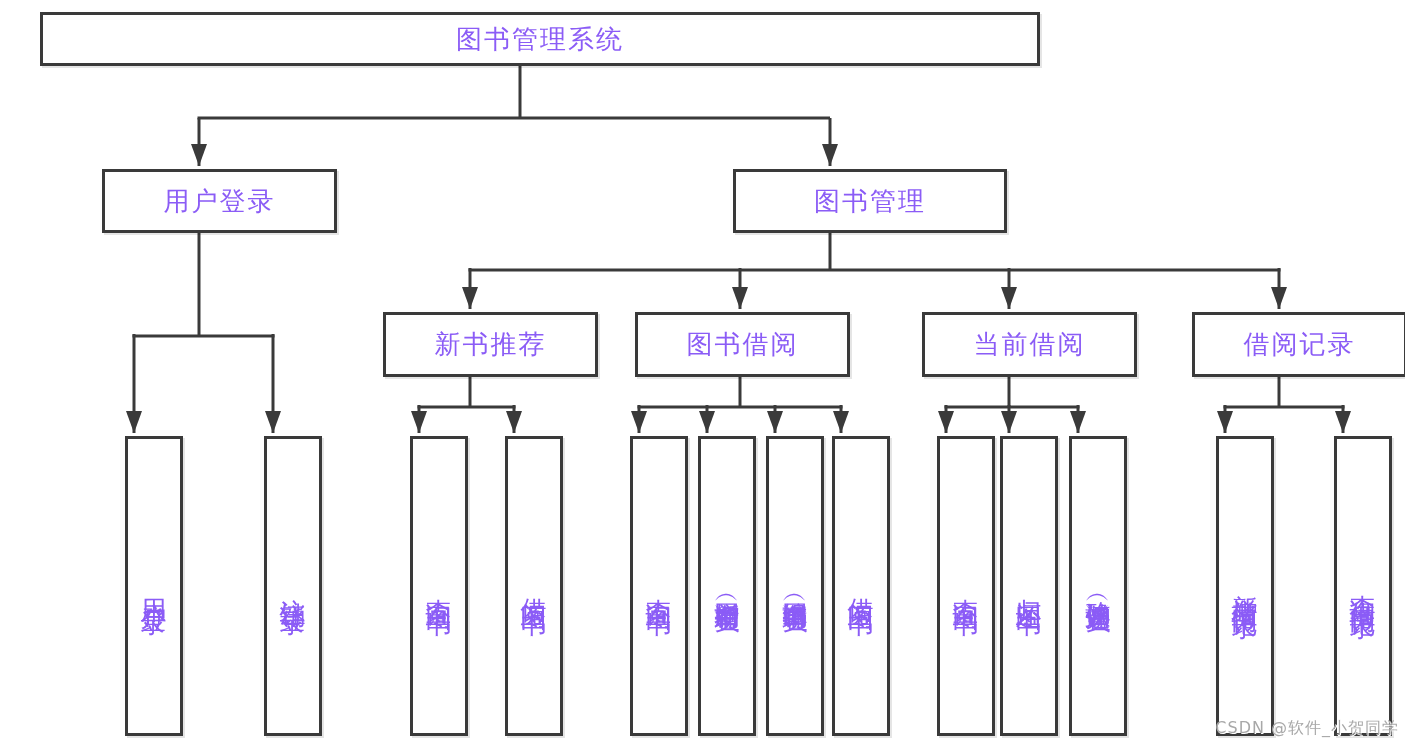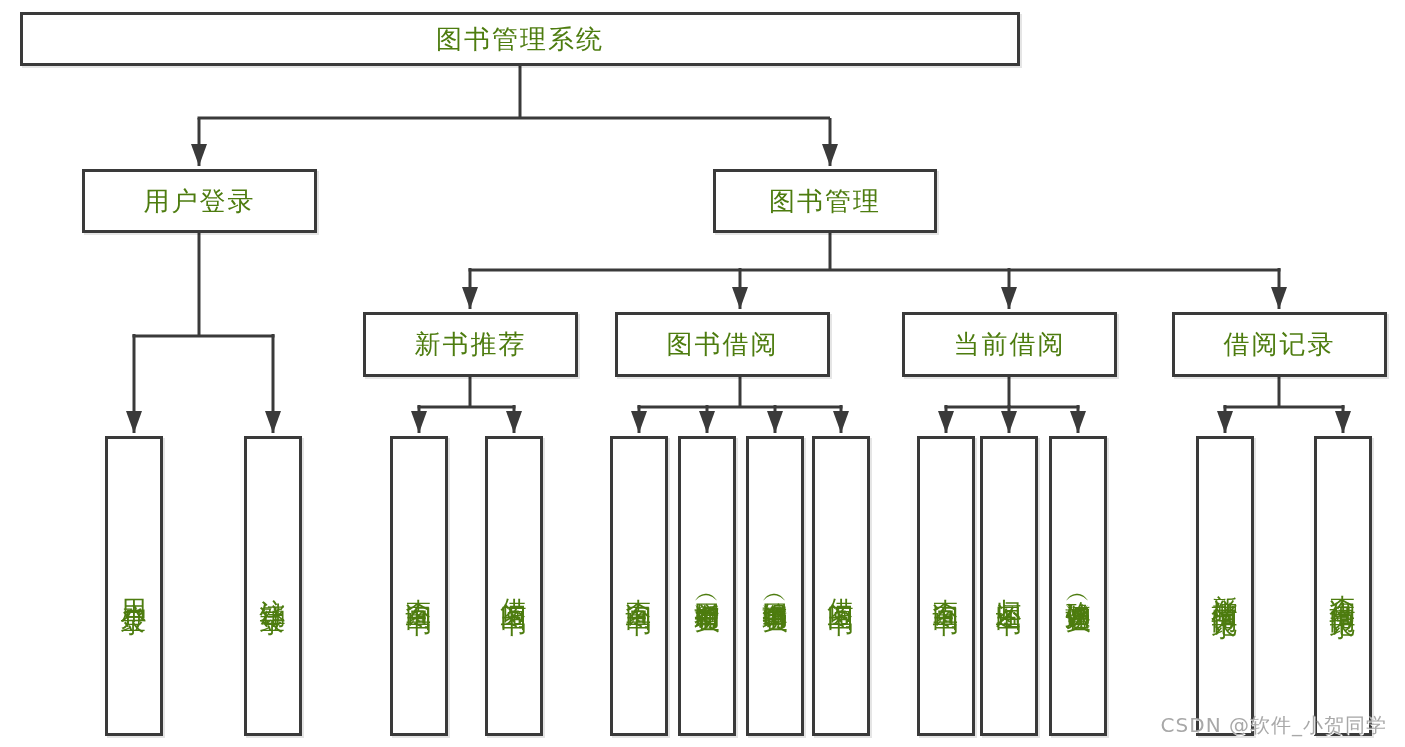--- a/index.html
+++ b/index.html
@@ -4,31 +4,31 @@
 <style>
   html,body{margin:0;padding:0;background:#ffffff;}
   .canvas{
     position:relative;width:1405px;height:747px;background:#ffffff;
     font-family:"DejaVu Sans",sans-serif;overflow:hidden;
   }
   .connectors{position:absolute;left:0;top:0;z-index:1;}
   .box{
     position:absolute;box-sizing:border-box;background:#ffffff;
     border:3px solid #3a3a3a;display:flex;align-items:center;justify-content:center;
-    color:#4d7c0f;z-index:2;box-shadow:2px 2px 0 rgba(0,0,0,0.10);
+    color:#8b5cf6;z-index:2;box-shadow:2px 2px 0 rgba(0,0,0,0.10);margin-left:20px;
   }
   .hlabel{font-size:26px;letter-spacing:2px;white-space:nowrap;}
   .leaf .vlabel{
     writing-mode:vertical-rl;text-orientation:mixed;
     font-size:26px;letter-spacing:4px;line-height:1;
   }
   .leaf.tight .vlabel{font-size:25px;letter-spacing:1px;}
   .watermark{
-    position:absolute;right:18px;bottom:8px;z-index:3;
-    font-size:20px;color:#a8a8a8;letter-spacing:1px;white-space:nowrap;
+    position:absolute;right:6px;bottom:8px;z-index:3;
+    font-size:16px;color:#a8a8a8;letter-spacing:1px;white-space:nowrap;
     text-shadow:1px 1px 0 #ffffff;
   }
 </style>
 </head>
 <body>
 
 <div class="canvas">
 
   <svg class="connectors" width="1405" height="747" viewBox="0 0 1405 747">
     <defs>
@@ -79,21 +79,21 @@
     </g>
   </svg>
 
   <div class="box" style="left:20px;top:12px;width:1000px;height:54px;">
     <span class="hlabel">图书管理系统</span>
   </div>
 
   <div class="box" style="left:82px;top:169px;width:235px;height:64px;">
     <span class="hlabel">用户登录</span>
   </div>
-  <div class="box" style="left:713px;top:169px;width:224px;height:64px;">
+  <div class="box" style="left:713px;top:169px;width:274px;height:64px;">
     <span class="hlabel">图书管理</span>
   </div>
 
   <div class="box" style="left:363px;top:312px;width:215px;height:65px;justify-content:center;">
     <span class="hlabel">新书推荐</span>
   </div>
   <div class="box" style="left:615px;top:312px;width:215px;height:65px;">
     <span class="hlabel">图书借阅</span>
   </div>
   <div class="box" style="left:902px;top:312px;width:215px;height:65px;">

